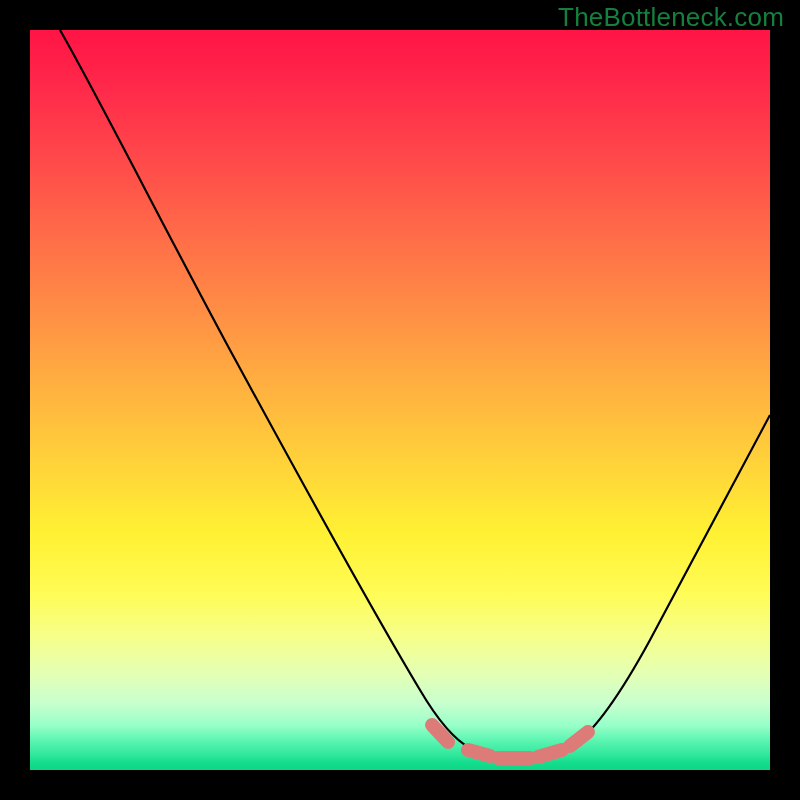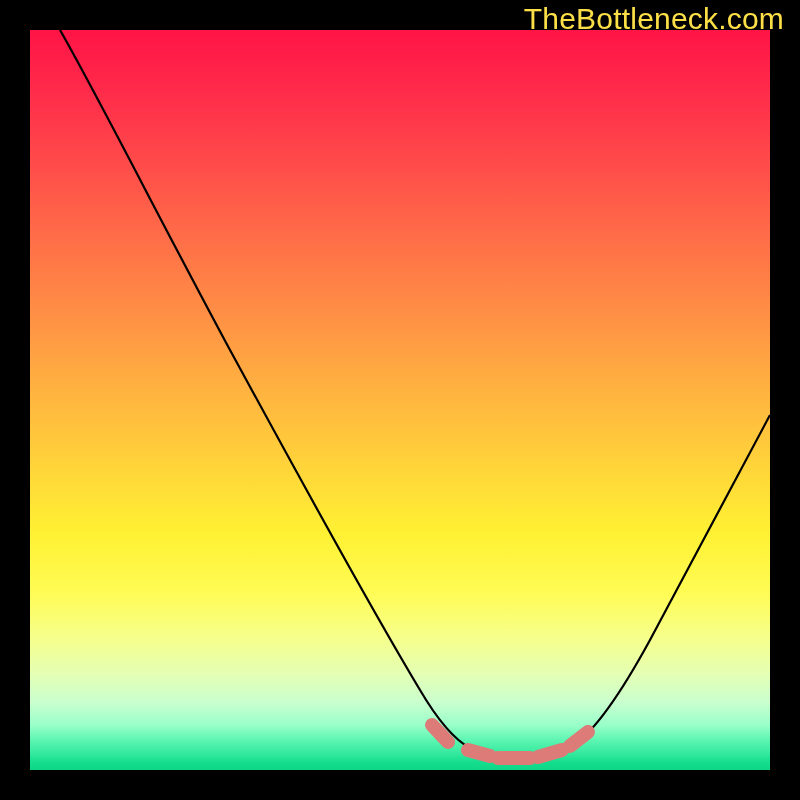--- a/index.html
+++ b/index.html
@@ -14,22 +14,22 @@
   .frame {
     position: relative;
     width: 800px;
     height: 800px;
     background: #000;
   }
   .watermark {
     position: absolute;
     top: 2px;
     right: 16px;
-    color: #fde047;
-    font-size: 30px;
+    color: #15803d;
+    font-size: 26px;
     font-weight: 500;
     letter-spacing: 0.2px;
     z-index: 5;
   }
   .plot-area {
     position: absolute;
     left: 30px;
     top: 30px;
     width: 740px;
     height: 740px;

